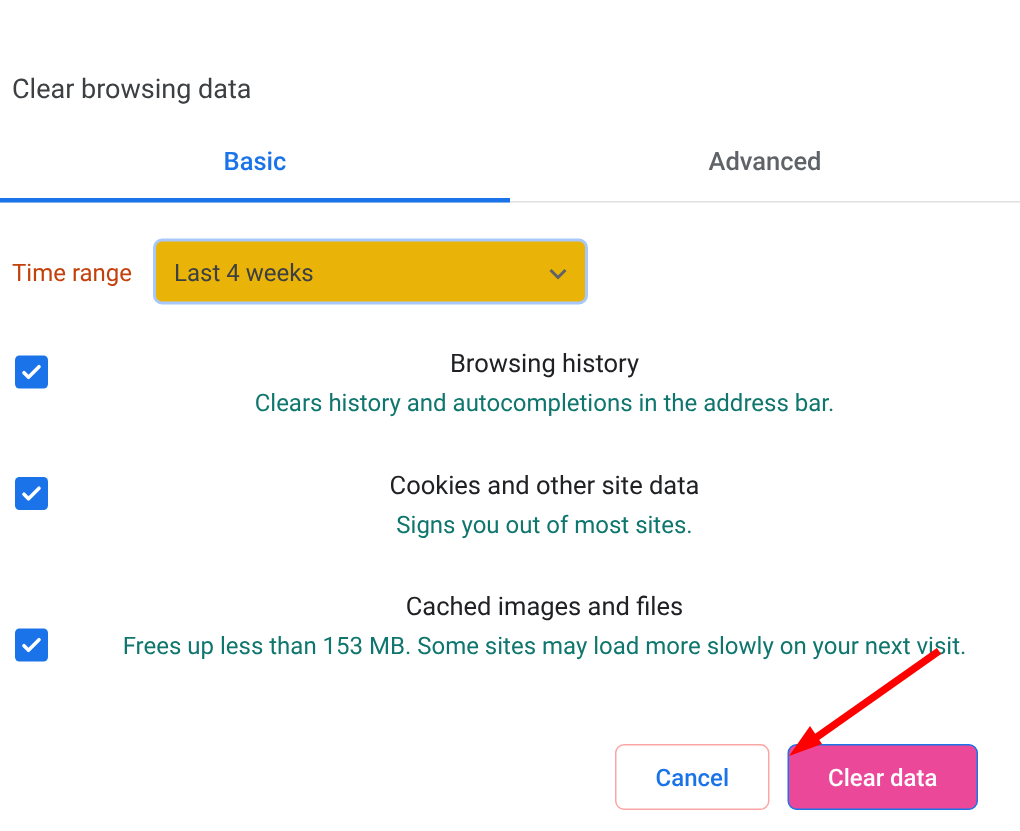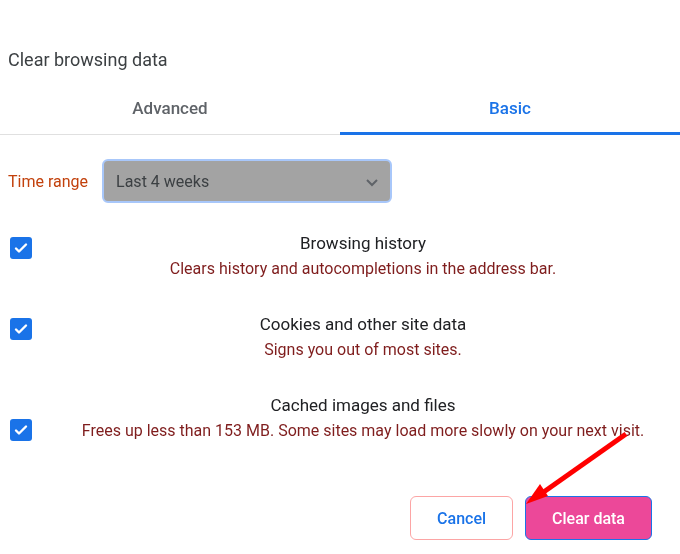--- a/index.html
+++ b/index.html
@@ -48,21 +48,21 @@
       margin-right: 14px;
     }
     .select {
       display: flex;
       align-items: center;
       justify-content: space-between;
       width: 290px;
       height: 44px;
       border: 2px solid #a8c7fa;
       border-radius: 6px;
-      background: #a3a3a3;
+      background: #eab308;
       padding: 0 12px;
       color: #3c4043;
       font-size: 16px;
       cursor: pointer;
     }
     .select .chev {
       color: #5f6368;
     }
     .list {
       padding: 20px 10px 10px 10px;
@@ -86,21 +86,21 @@
       cursor: pointer;
     }
     .checkbox svg { display: block; }
     .item-text { flex: 1; text-align: center; }
     .item-title {
       color: #202124;
       font-size: 17px;
       margin-bottom: 4px;
     }
     .item-desc {
-      color: #7f1d1d;
+      color: #0f766e;
       font-size: 16px;
       line-height: 1.45;
     }
     .item.cached .checkbox { margin-top: 24px; }
     .buttons {
       position: absolute;
       right: 28px;
       bottom: 14px;
       display: flex;
       gap: 12px;
@@ -132,22 +132,22 @@
       bottom: 44px;
       pointer-events: none;
     }
   </style>
 </head>
 <body>
 
 <div class="title">Clear browsing data</div>
 
 <div class="tabs">
+  <div class="tab active">Basic</div>
   <div class="tab">Advanced</div>
-  <div class="tab active">Basic</div>
 </div>
 
 <div class="range-row">
   <div class="range-label">Time range</div>
   <div class="select">
     <span>Last 4 weeks</span>
     <span class="chev">
       <svg width="12" height="8" viewBox="0 0 12 8">
           <path d="M1 1l5 5 5-5" stroke="#5f6368" stroke-width="2" fill="none"></path>
         </svg>

